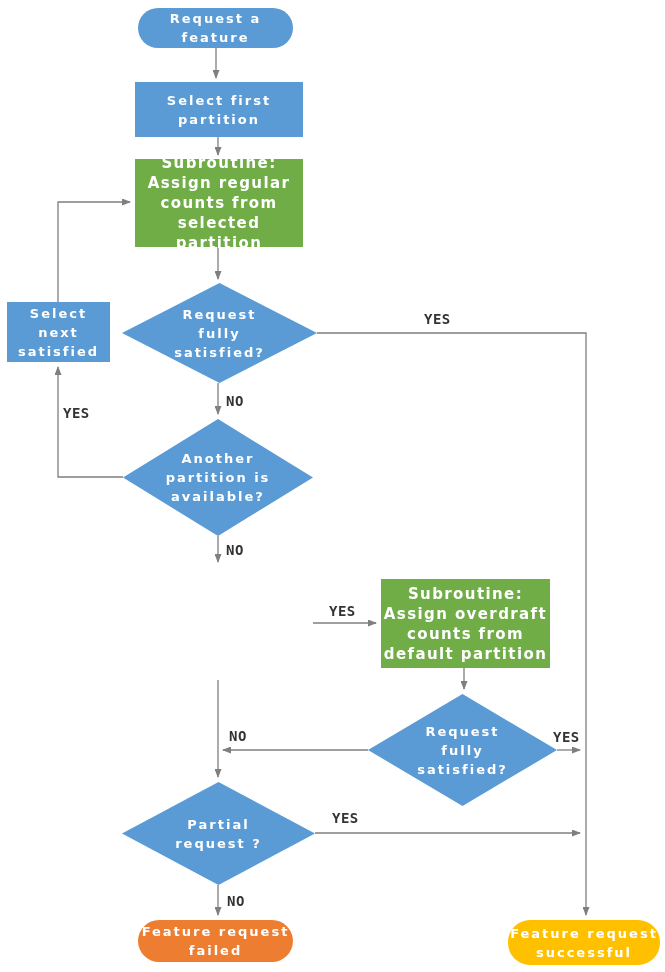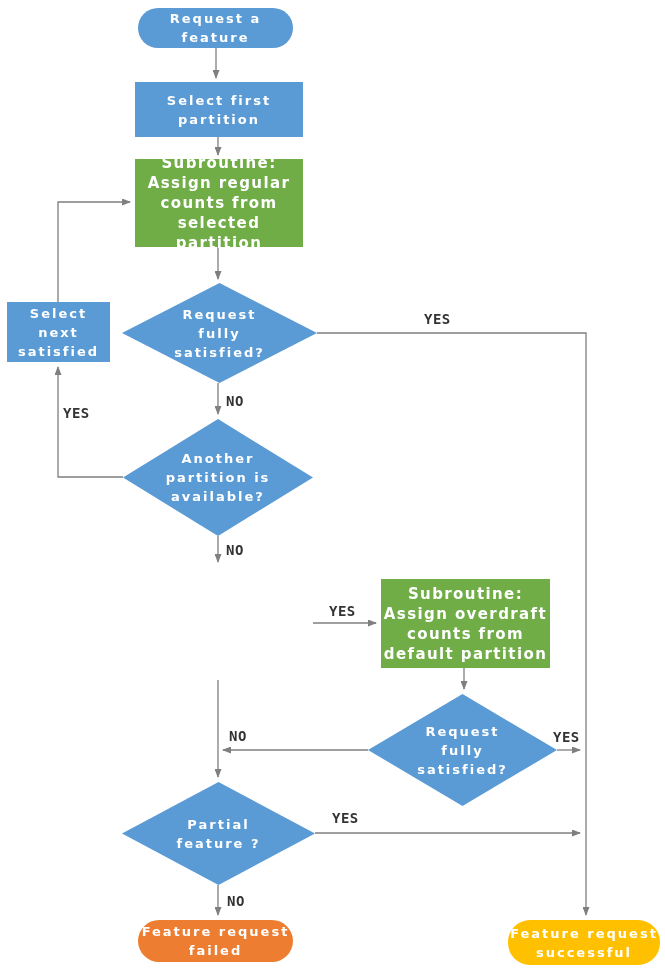--- a/index.html
+++ b/index.html
@@ -109,21 +109,21 @@
   </div>
 
   <div class="node diamond" style="left:368px;top:694px;width:189px;height:112px;">
     <span class="lbl">Request
 fully
 satisfied?</span>
   </div>
 
   <div class="node diamond" style="left:122px;top:782px;width:193px;height:103px;">
     <span class="lbl">Partial
-feature ?</span>
+request ?</span>
   </div>
 
   <div class="node pill-failed node" style="left:138px;top:920px;width:155px;height:42px;">
     <span class="lbl">Feature request
 failed</span>
   </div>
 
   <div class="node pill-success node" style="left:508px;top:920px;width:152px;height:45px;">
     <span class="lbl">Feature request
 successful</span>

